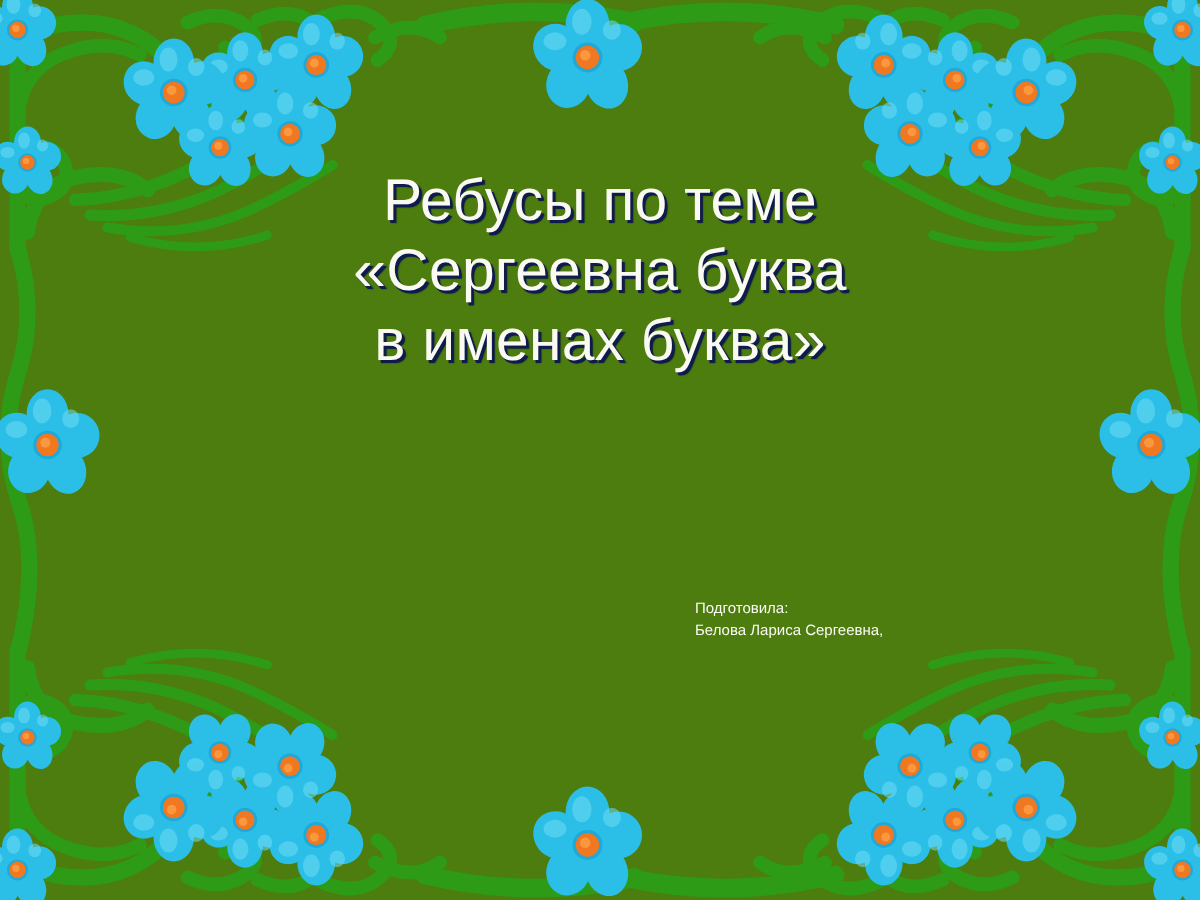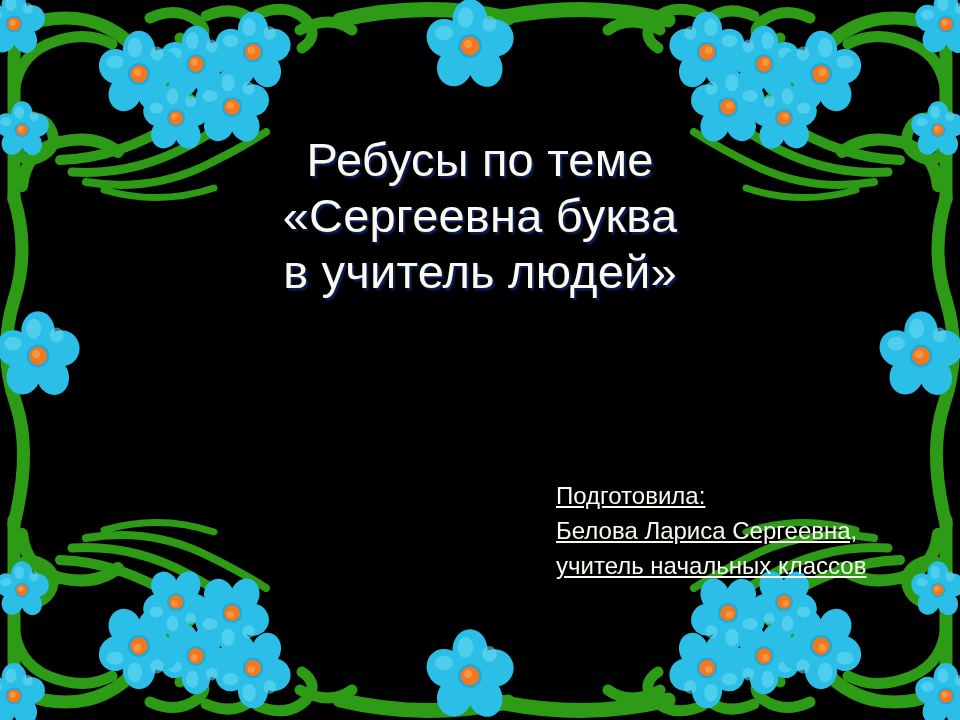--- a/index.html
+++ b/index.html
@@ -46,32 +46,31 @@
   }
   
   #author-block {
     position: absolute;
     left: 556px;
     top: 478px;
     width: 340px;
     text-align: left;
   }
   #author-block .aline {
-    font-size: 24px;
+    font-size: 12px;
     line-height: 1.46;
     color: #FBFBF4;
     font-weight: normal;
     white-space: nowrap;
-    text-decoration: underline;
   }
 </style>
 </head>
 <body>
 
-<div id="slide" style="background: #000000;">
+<div id="slide" style="background: #4d7c0f;">
 
   <svg id="frame-svg" viewBox="0 0 960 720" aria-hidden="true">
     <defs>
 
       <g id="flower">
         <g>
           <ellipse cx="0" cy="-20" rx="13.5" ry="16" fill="#2BBFE8"></ellipse>
           <ellipse cx="19" cy="-6.2" rx="15.5" ry="13" fill="#2BBFE8" transform="rotate(72)"></ellipse>
           <ellipse cx="11.8" cy="16.2" rx="14" ry="15" fill="#2BBFE8" transform="rotate(144)"></ellipse>
           <ellipse cx="-11.8" cy="16.2" rx="14.5" ry="14.5" fill="#2BBFE8" transform="rotate(216)"></ellipse>
@@ -156,22 +155,21 @@
     <use href="#flower" transform="translate(946,696) scale(0.92)"></use>
     <use href="#flower" transform="translate(938,130) scale(0.80)"></use>
     <use href="#flower" transform="translate(22,130) scale(0.80)"></use>
     <use href="#flower" transform="translate(938,590) scale(0.80)"></use>
     <use href="#flower" transform="translate(22,590) scale(0.80)"></use>
   </svg>
 
   <div id="title-block">
     <div class="tline" style="color: rgb(250, 250, 242); text-shadow: rgb(13, 27, 77) 2px 2px 0px, rgba(8, 18, 60, 0.85) 2.5px 2.5px 1px;">Ребусы по теме</div>
     <div class="tline" style="color: rgb(250, 250, 242); text-shadow: rgb(13, 27, 77) 2px 2px 0px, rgba(8, 18, 60, 0.85) 2.5px 2.5px 1px;">«Сергеевна буква</div>
-    <div class="tline" style="color: rgb(250, 250, 242); text-shadow: rgb(13, 27, 77) 2px 2px 0px, rgba(8, 18, 60, 0.85) 2.5px 2.5px 1px;">в учитель людей»</div>
+    <div class="tline" style="color: rgb(250, 250, 242); text-shadow: rgb(13, 27, 77) 2px 2px 0px, rgba(8, 18, 60, 0.85) 2.5px 2.5px 1px;">в именах буква»</div>
   </div>
 
   <div id="author-block">
     <div class="aline" style="color: rgb(251, 251, 244);">Подготовила:</div>
     <div class="aline" style="color: rgb(251, 251, 244);">Белова Лариса Сергеевна,</div>
-    <div class="aline" style="color: rgb(251, 251, 244);">учитель начальных классов</div>
   </div>
 
 </div>
 
 </body></html>

